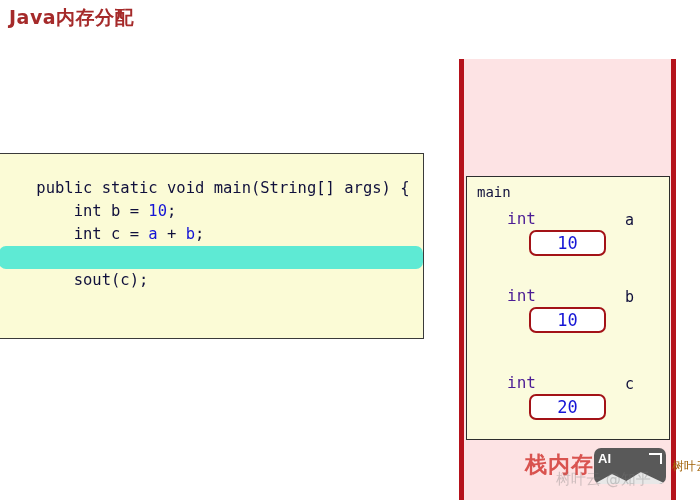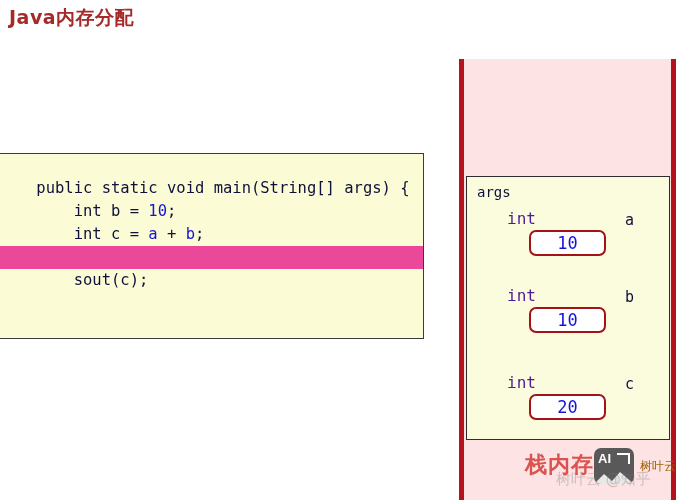--- a/index.html
+++ b/index.html
@@ -44,21 +44,22 @@
     position: relative;
     height: 23px;
     line-height: 23px;
     font-family: "DejaVu Sans Mono", "Liberation Mono", monospace;
     font-size: 15.5px;
     color: #10103c;
     white-space: pre;
     padding-left: 0;
   }
   .code-line.highlight {
-    background: #ec4899;
+    background: #5eead4;
+    border-radius: 7px;
   }
   .code-line.blank { color: transparent; }
   .tok-num { color: #1515d6; }
   .tok-var { color: #1515d6; }
 
   
   #stack-panel {
     position: absolute;
     left: 459px;
     top: 59px;
@@ -156,20 +157,21 @@
     align-items: center;
     gap: 6px;
   }
   #watermark-icon {
     width: 40px;
     height: 36px;
     background: #595959;
     border-radius: 7px;
     position: relative;
     overflow: hidden;
+    padding-left: 32px;
   }
   #watermark-icon .wm-ai {
     position: absolute;
     left: 4px;
     top: 3px;
     color: #ffffff;
     font-size: 13px;
     font-weight: bold;
     font-family: "Liberation Sans", sans-serif;
   }
@@ -240,21 +242,21 @@
   <div class="code-line">
     
   </div>
 
 </div>
 
 <div id="stack-panel"></div>
 
 <div id="main-frame">
 
-  <div id="main-frame-label">args</div>
+  <div id="main-frame-label">main</div>
 
   <div class="var-group" style="top:32px;">
     <div class="var-header">
       <span class="var-type">int</span>
       <span class="var-name">a</span>
     </div>
     <div class="var-box">10</div>
   </div>
 
   <div class="var-group" style="top:109px;">

